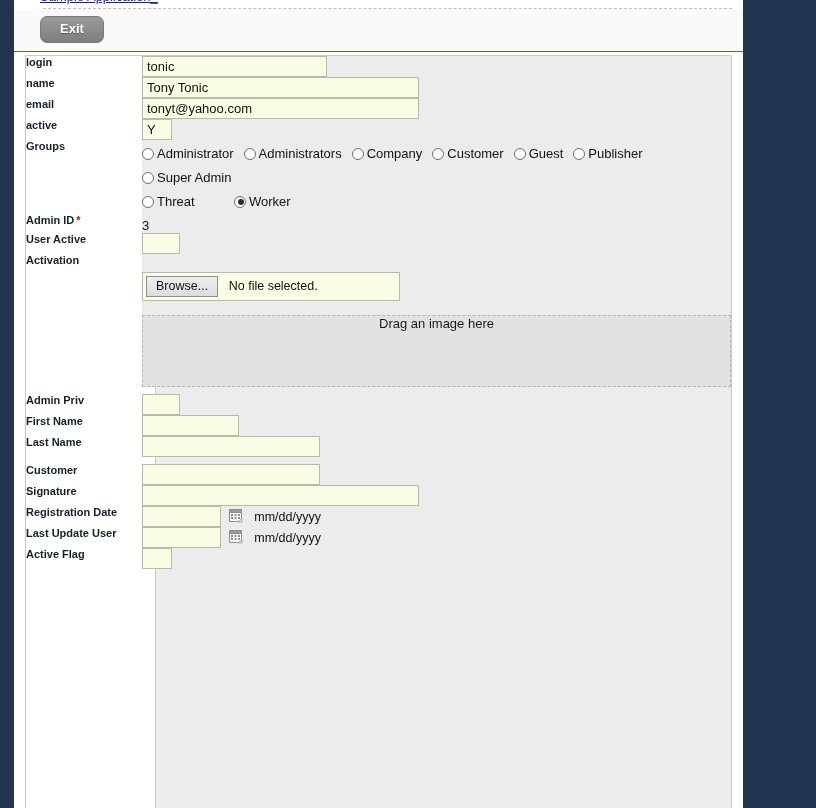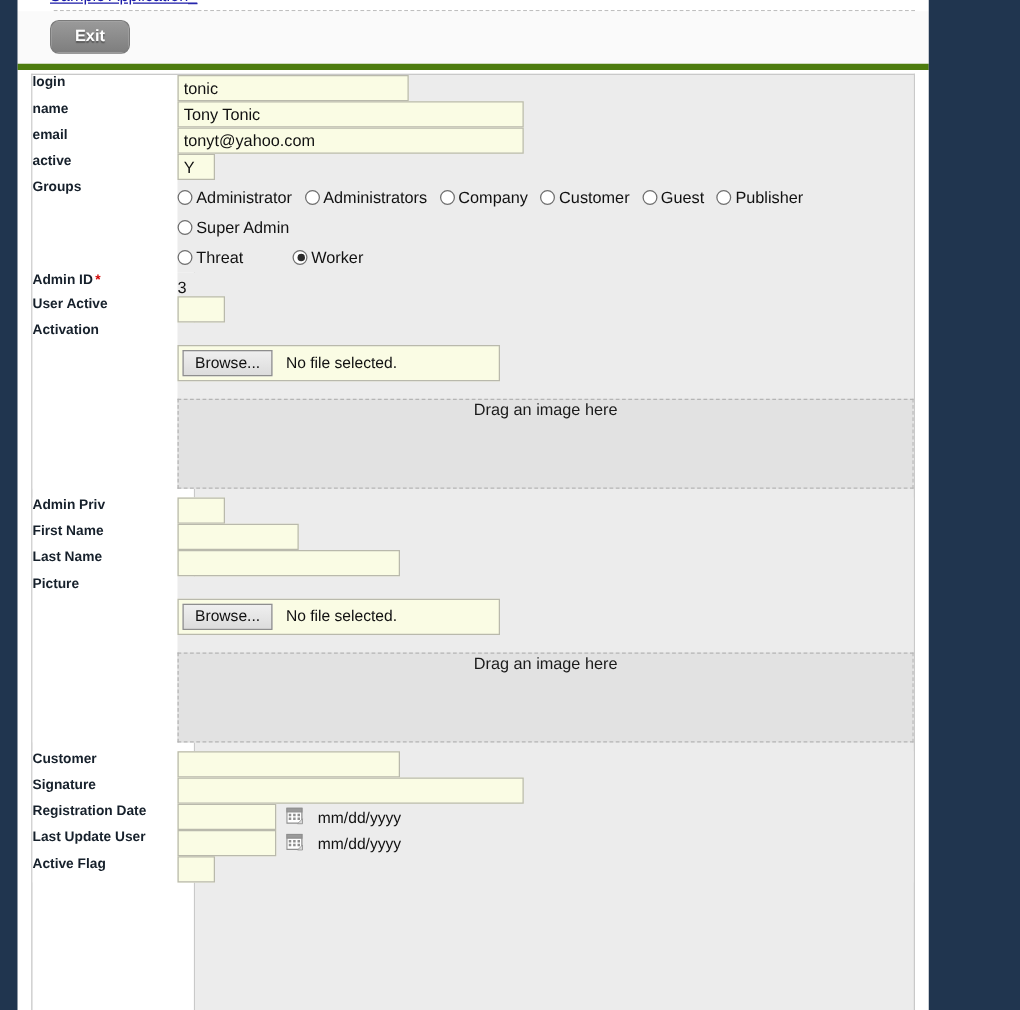--- a/index.html
+++ b/index.html
@@ -64,21 +64,21 @@
 
   .dashed-sep {
     border-top: 1px dashed #bfbfbf;
     margin: 0 11px 0 29px;
   }
 
   
   .toolbar {
     background: #fafafa;
     padding: 7px 0 8px 26px;
-    border-bottom: 5px solid #4d7c0f;
+    border-bottom: 1px solid #4d7c0f;
   }
   .btn-exit {
     display: inline-block;
     background: #8a8a8a;
     background: linear-gradient(#9a9a9a, #7e7e7e);
     color: #ffffff;
     font-weight: bold;
     font-size: 13px;
     padding: 5px 19px 6px 19px;
     border: 1px solid #7a7a7a;
@@ -361,34 +361,20 @@
             </td>
           </tr>
 
           <tr>
             <td class="lbl">Last Name</td>
             <td class="fld">
               <input class="txt w-lang" type="text" value="" style="">
             </td>
           </tr>
 
-          <tr>
-            <td class="lbl">Picture</td>
-            <td class="fld">
-              <div class="file-row">
-                <span class="filebox">
-                  <span class="browse-btn">Browse...</span>
-                  <span class="file-status">No file selected.</span>
-                </span>
-              </div>
-              <div class="dropzone">
-                <span>Drag an image here</span>
-              </div>
-            </td>
-          </tr>
 
           <tr class="spacer-row">
               <td></td>
               <td></td>
             </tr>
 
           <tr>
             <td class="lbl">Customer</td>
             <td class="fld">
               <input class="txt w-lang" type="text" value="" style="">

